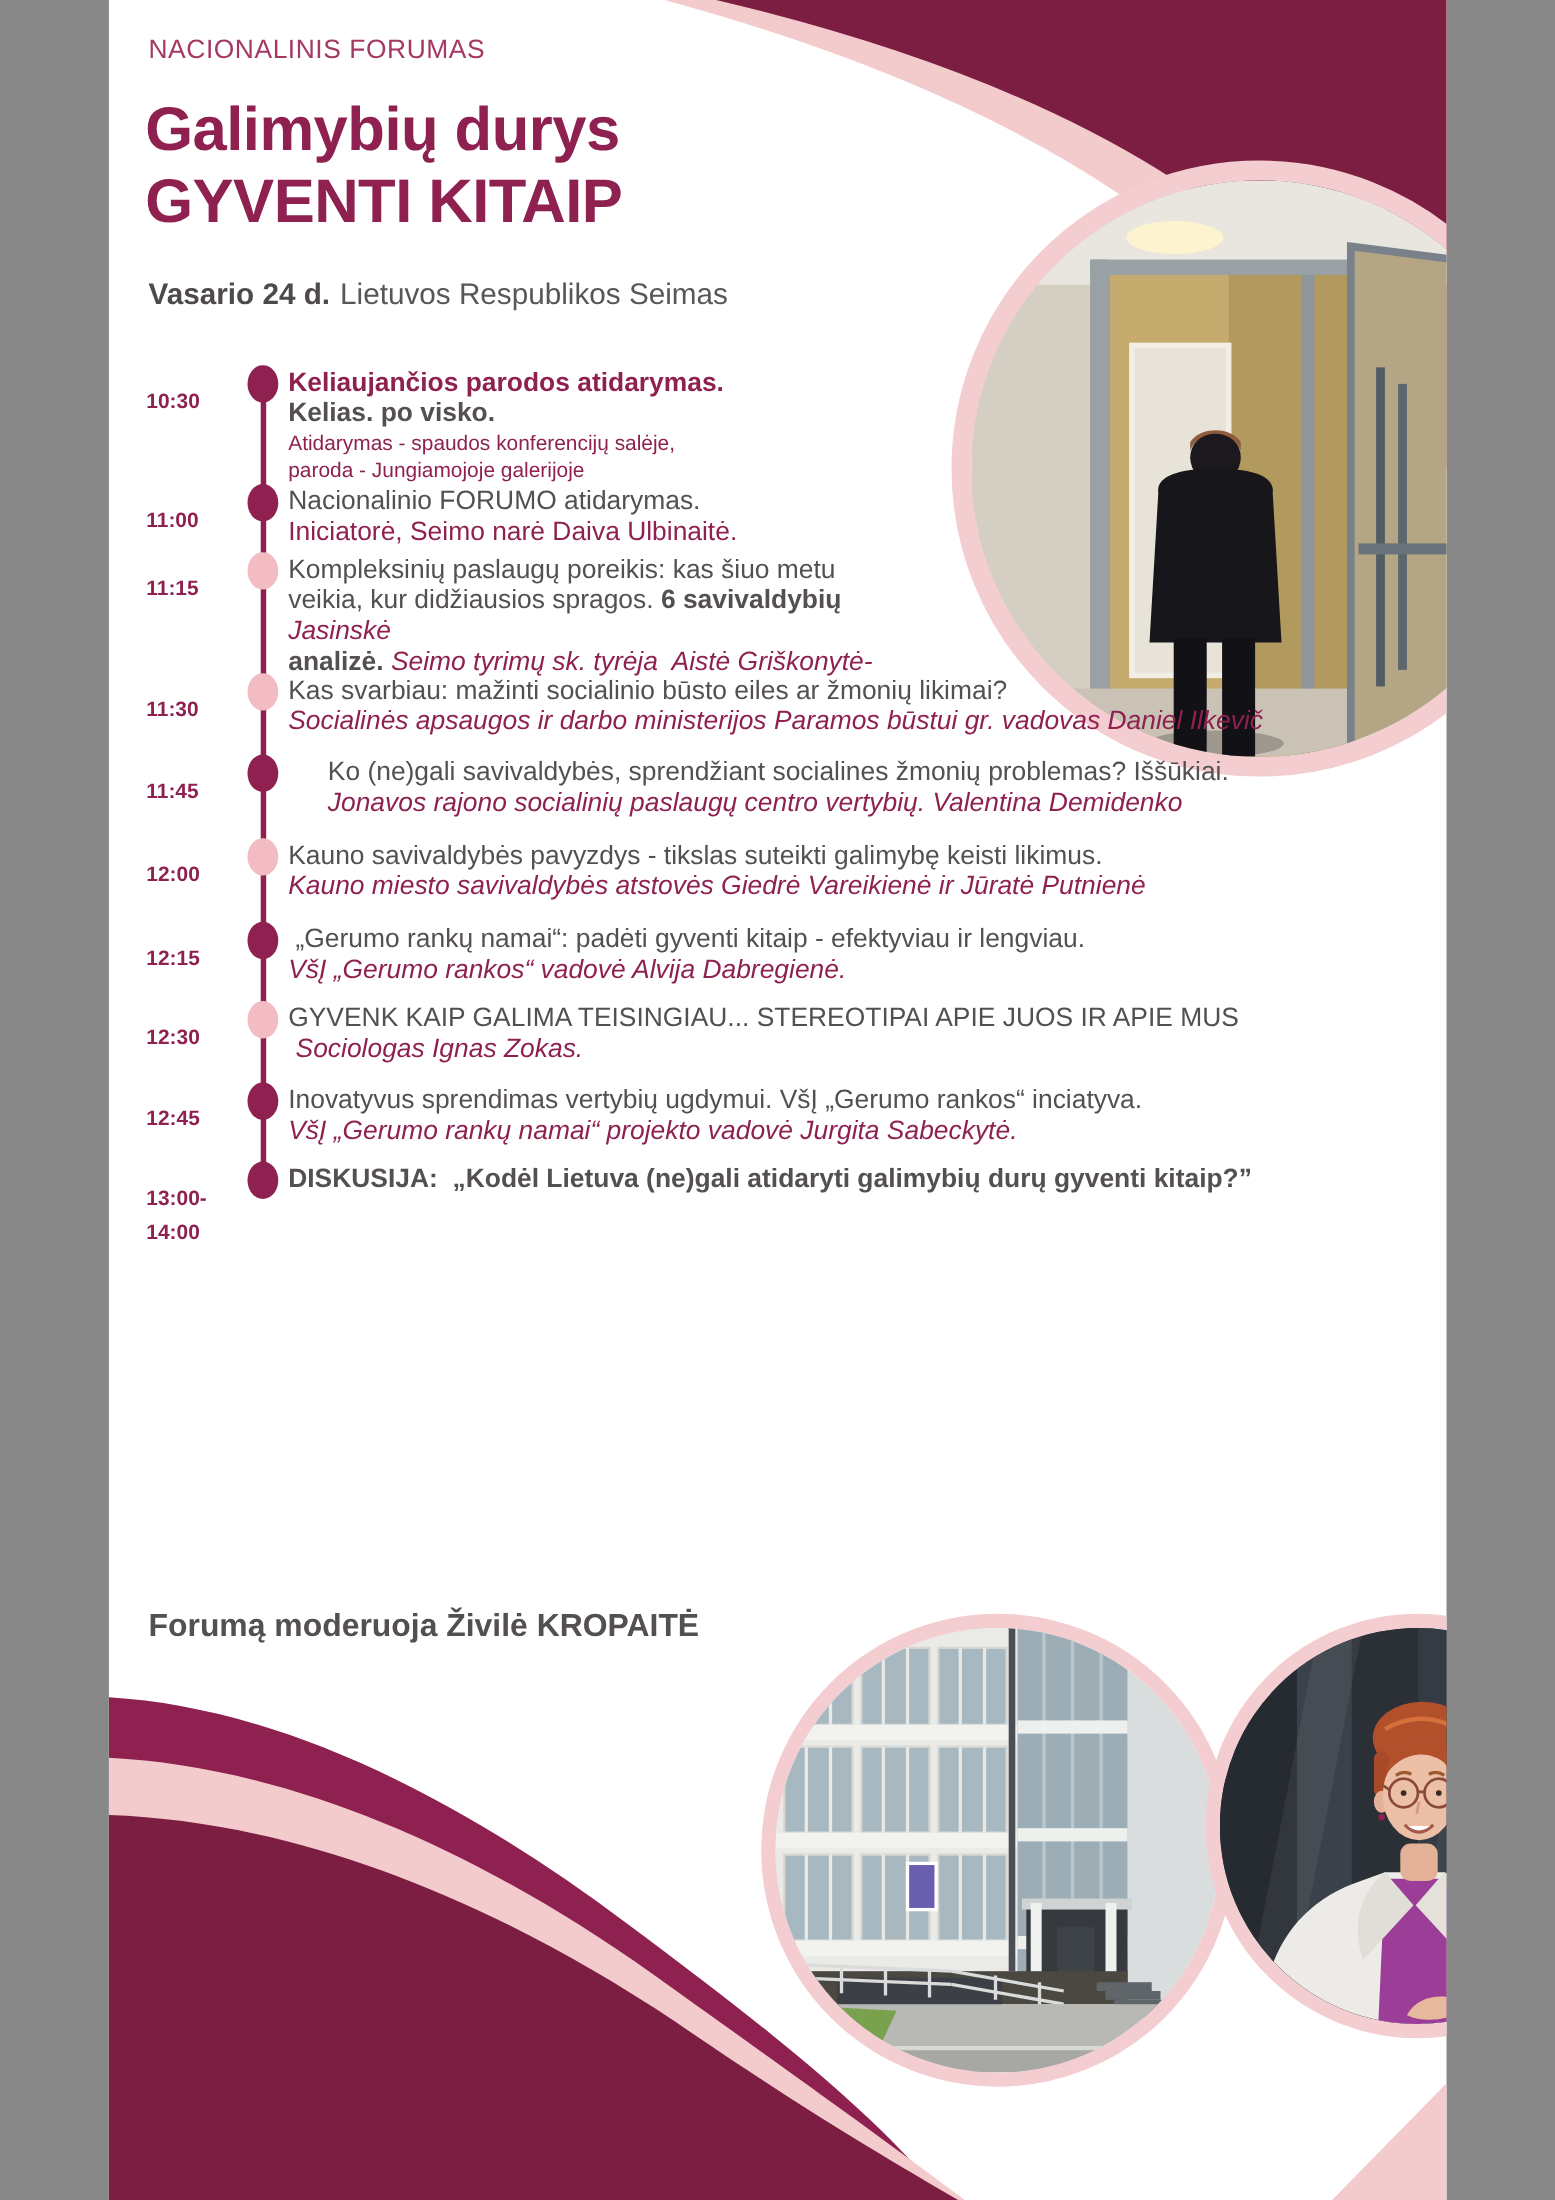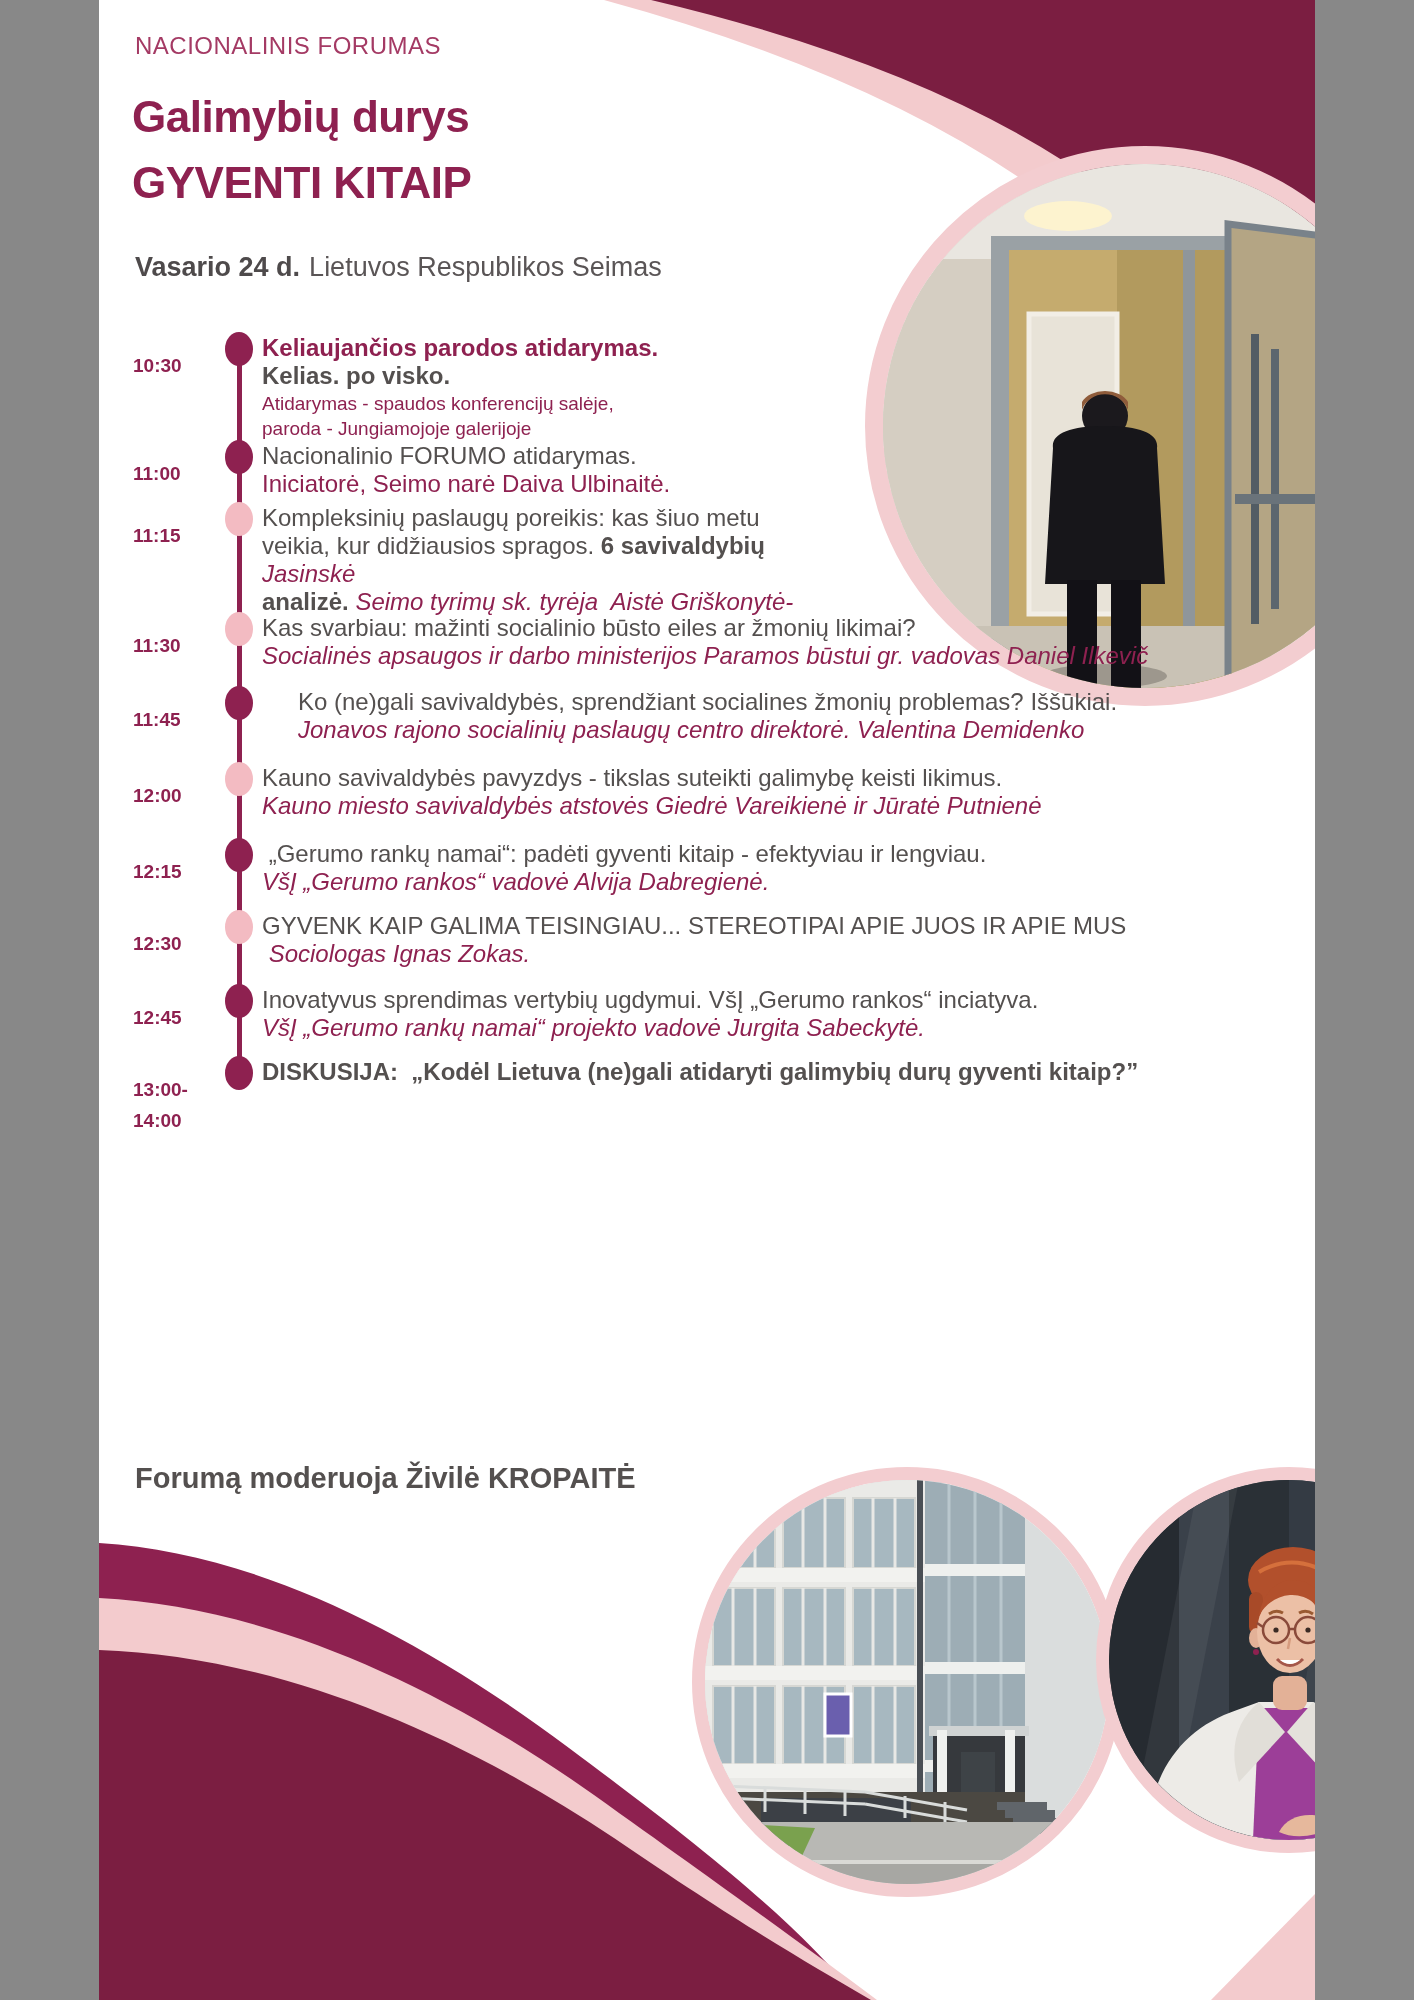--- a/index.html
+++ b/index.html
@@ -14,21 +14,21 @@
   *{box-sizing:border-box;}
   #poster{
     position:relative;width:1216px;height:2000px;background:#ffffff;
     overflow:hidden;margin:0 auto;
     font-family:"Liberation Sans","DejaVu Sans",sans-serif;
   }
   #bg{position:absolute;inset:0;z-index:0;}
   
   .kicker{position:absolute;left:36px;top:32px;font-size:24px;font-weight:500;
     letter-spacing:.5px;color:#a43a64;z-index:5;}
-  .title{position:absolute;left:33px;top:84px;font-size:44px;line-height:66px;
+  .title{position:absolute;left:33px;top:84px;font-size:56px;line-height:66px;
     font-weight:800;color:var(--maroon);z-index:5;letter-spacing:-0.5px;}
   .dateline{position:absolute;left:36px;top:252px;font-size:27px;color:#5a5556;z-index:5;}
   .dateline .d1{font-weight:700;color:#4e4a4b;}
   .dateline .d2{margin-left:9px;}
   
   .logo{position:absolute;left:1238px;top:16px;width:174px;text-align:center;z-index:6;color:#fff;}
   .logo svg{display:block;margin:0 auto;}
   .logo .l1{font-family:"Liberation Serif","DejaVu Serif",serif;font-size:13.5px;
     letter-spacing:1.6px;margin-top:6px;white-space:nowrap;}
   .logo .l2{font-family:"Liberation Serif","DejaVu Serif",serif;font-size:24px;
@@ -146,21 +146,21 @@
         <div class="rows">
           <div class="row"><span class="s-g">Kas svarbiau: mažinti socialinio būsto eiles ar žmonių likimai?</span></div>
           <div class="row"><span class="s-mi">Socialinės apsaugos ir darbo ministerijos Paramos būstui gr. vadovas Daniel Ilkevič</span></div>
         </div>
       </div>
       <div class="agenda-item" style="top: 688px; padding-left: 36px;">
         <div class="time">11:45</div>
         <span class="dot dark"></span>
         <div class="rows">
           <div class="row"><span class="s-g">Ko (ne)gali savivaldybės, sprendžiant socialines žmonių problemas? Iššūkiai.</span></div>
-          <div class="row"><span class="s-mi">Jonavos rajono socialinių paslaugų centro direktorė. Valentina Demidenko</span></div>
+          <div class="row"><span class="s-mi">Jonavos rajono socialinių paslaugų centro vertybių. Valentina Demidenko</span></div>
         </div>
       </div>
       <div class="agenda-item" style="top: 764px;">
         <div class="time">12:00</div>
         <span class="dot pink"></span>
         <div class="rows">
           <div class="row"><span class="s-g">Kauno savivaldybės pavyzdys - tikslas suteikti galimybę keisti likimus.</span></div>
           <div class="row"><span class="s-mi">Kauno miesto savivaldybės atstovės Giedrė Vareikienė ir Jūratė Putnienė</span></div>
         </div>
       </div>

